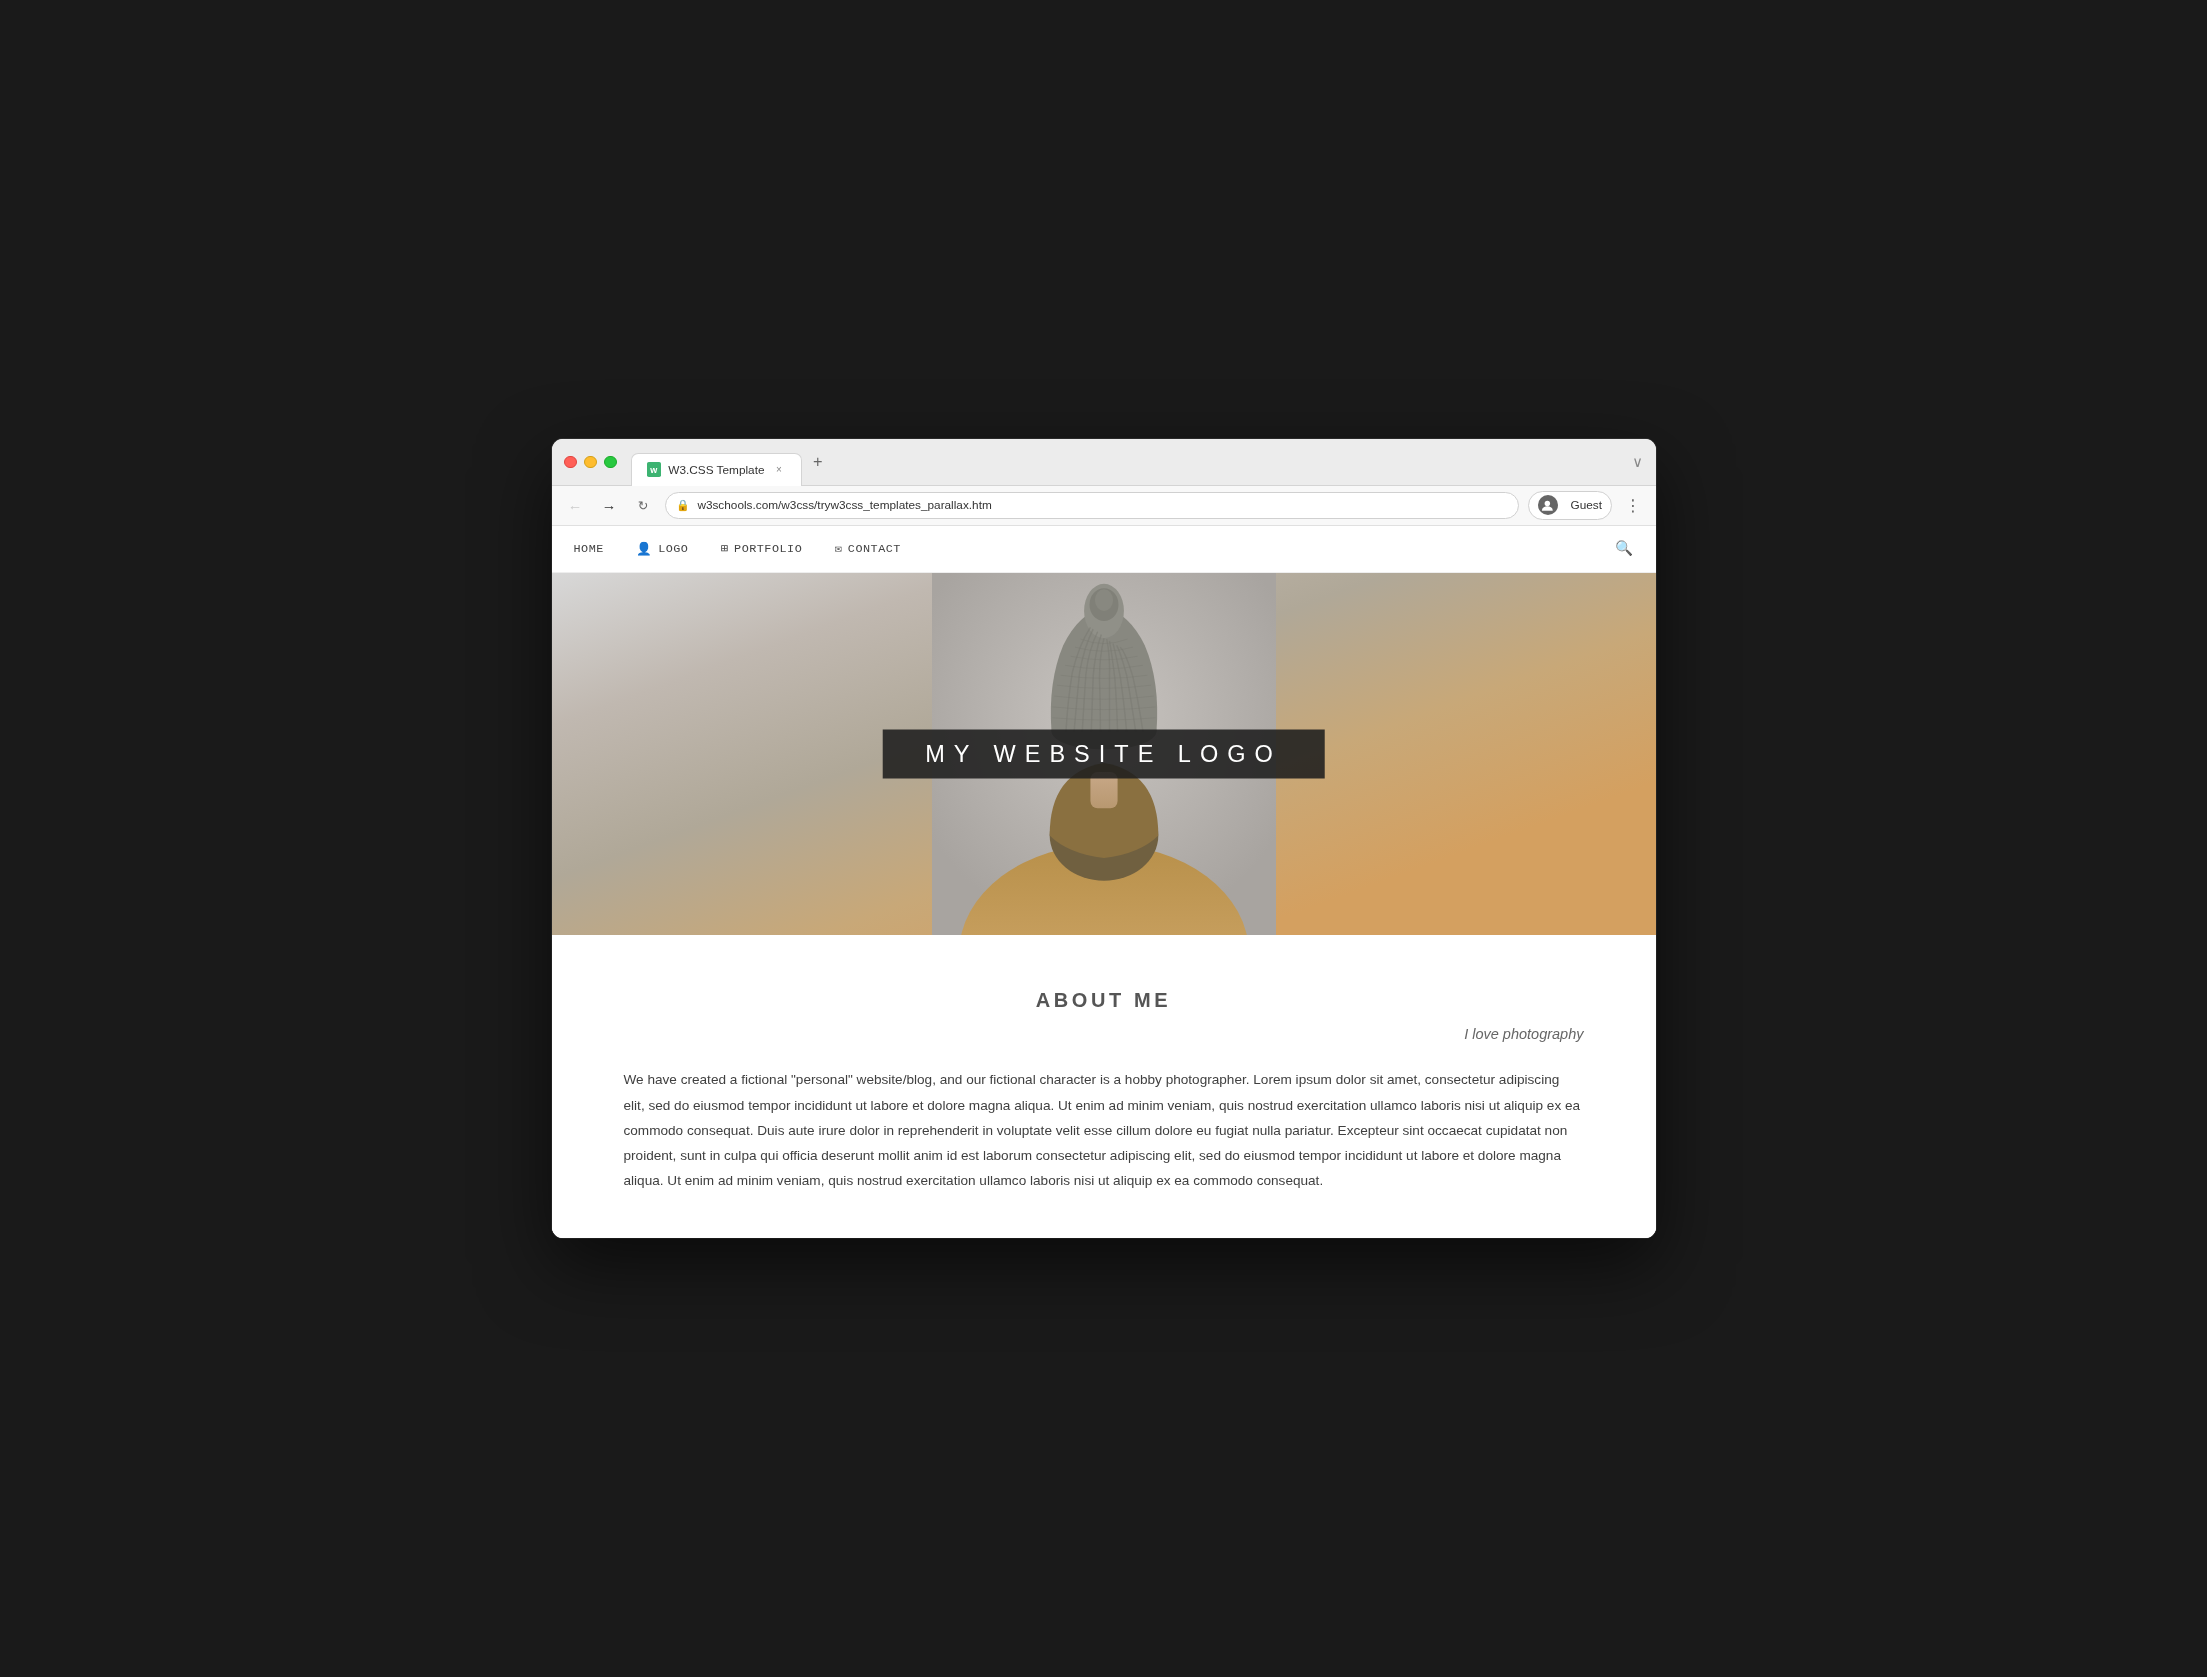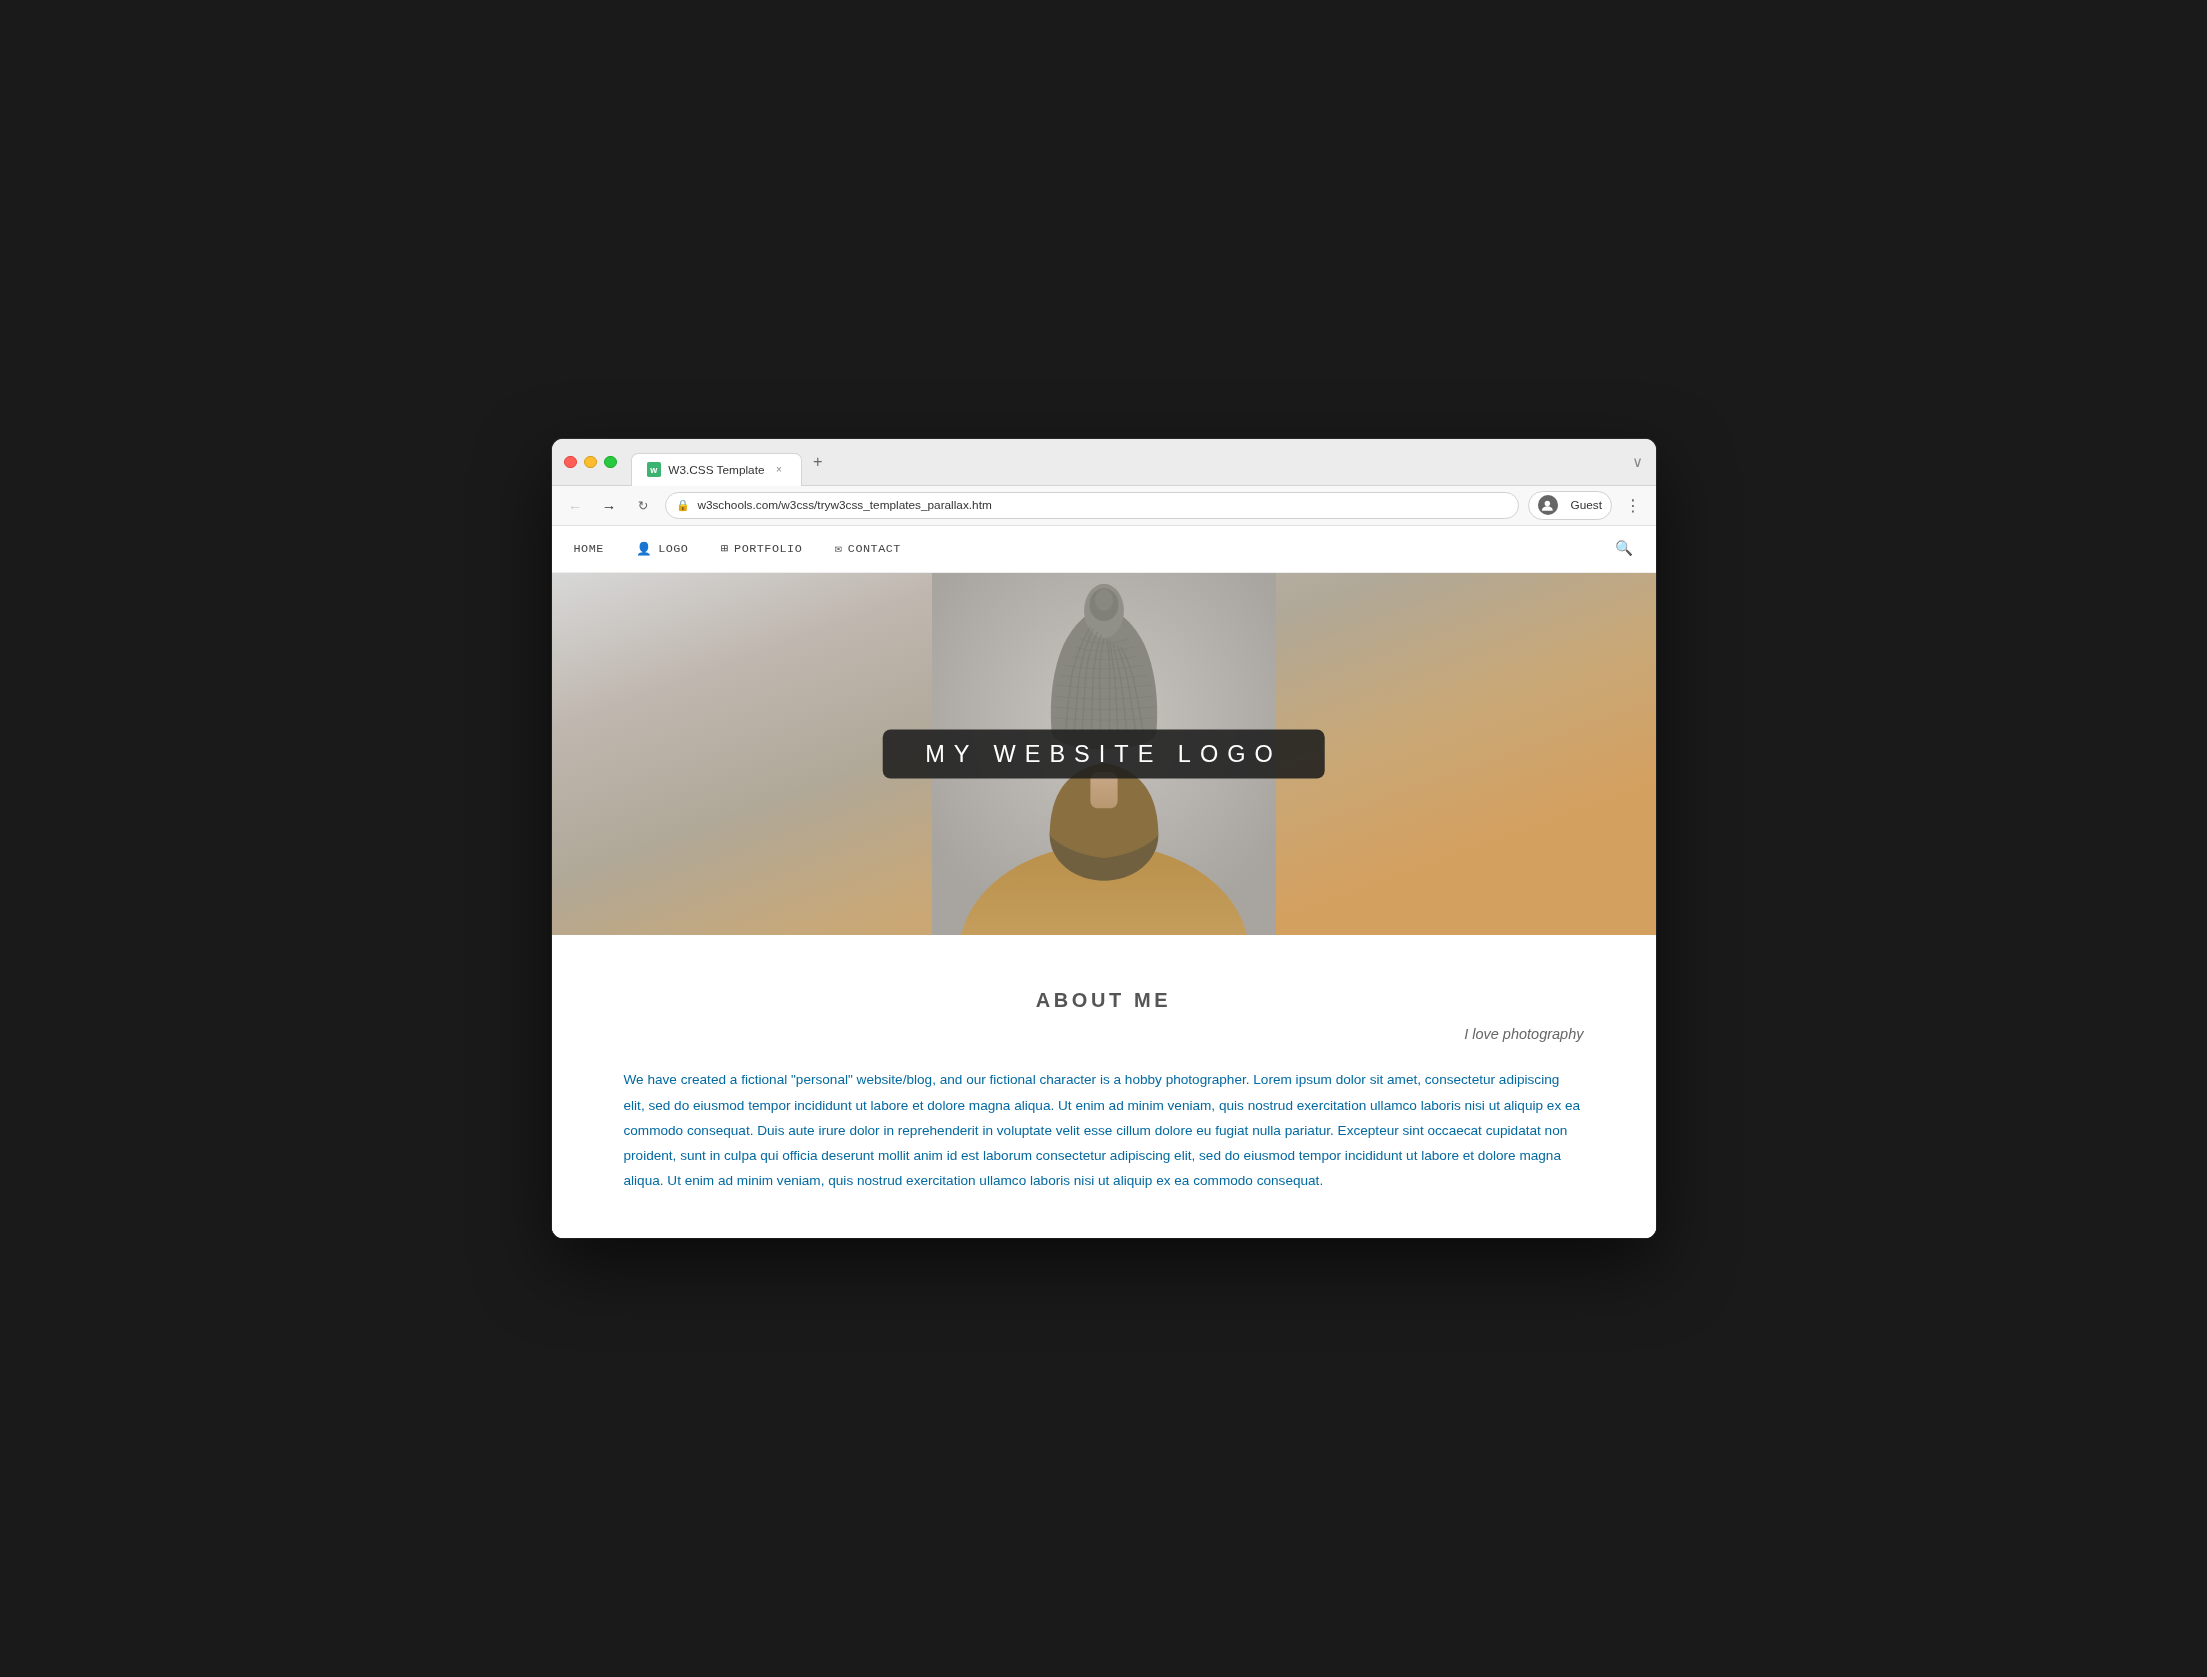--- a/index.html
+++ b/index.html
@@ -264,21 +264,20 @@
     }
 
     .hero-logo-box {
       position: absolute;
       top: 50%;
       left: 50%;
       transform: translate(-50%, -50%);
       background: rgba(30, 30, 30, 0.88);
       padding: 11px 43px;
       z-index: 5;
-      border-radius: 8px;
     }
 
     .hero-logo-text {
       font-size: 23.5px;
       font-weight: 400;
       letter-spacing: 9px;
       color: #fff;
       white-space: nowrap;
       text-transform: uppercase;
     }
@@ -297,21 +296,21 @@
       text-align: right;
       font-style: italic;
       font-size: 14.5px;
       color: #666;
       margin-bottom: 25px;
     }
 
     .about-text {
       font-size: 13.6px;
       line-height: 1.85;
-      color: #0369a1;
+      color: #404040;
       text-align: left;
     }
   </style>
 </head>
 <body>
 
 <div class="mac-window">
 
   <div class="title-bar">
     <div class="traffic-lights">

